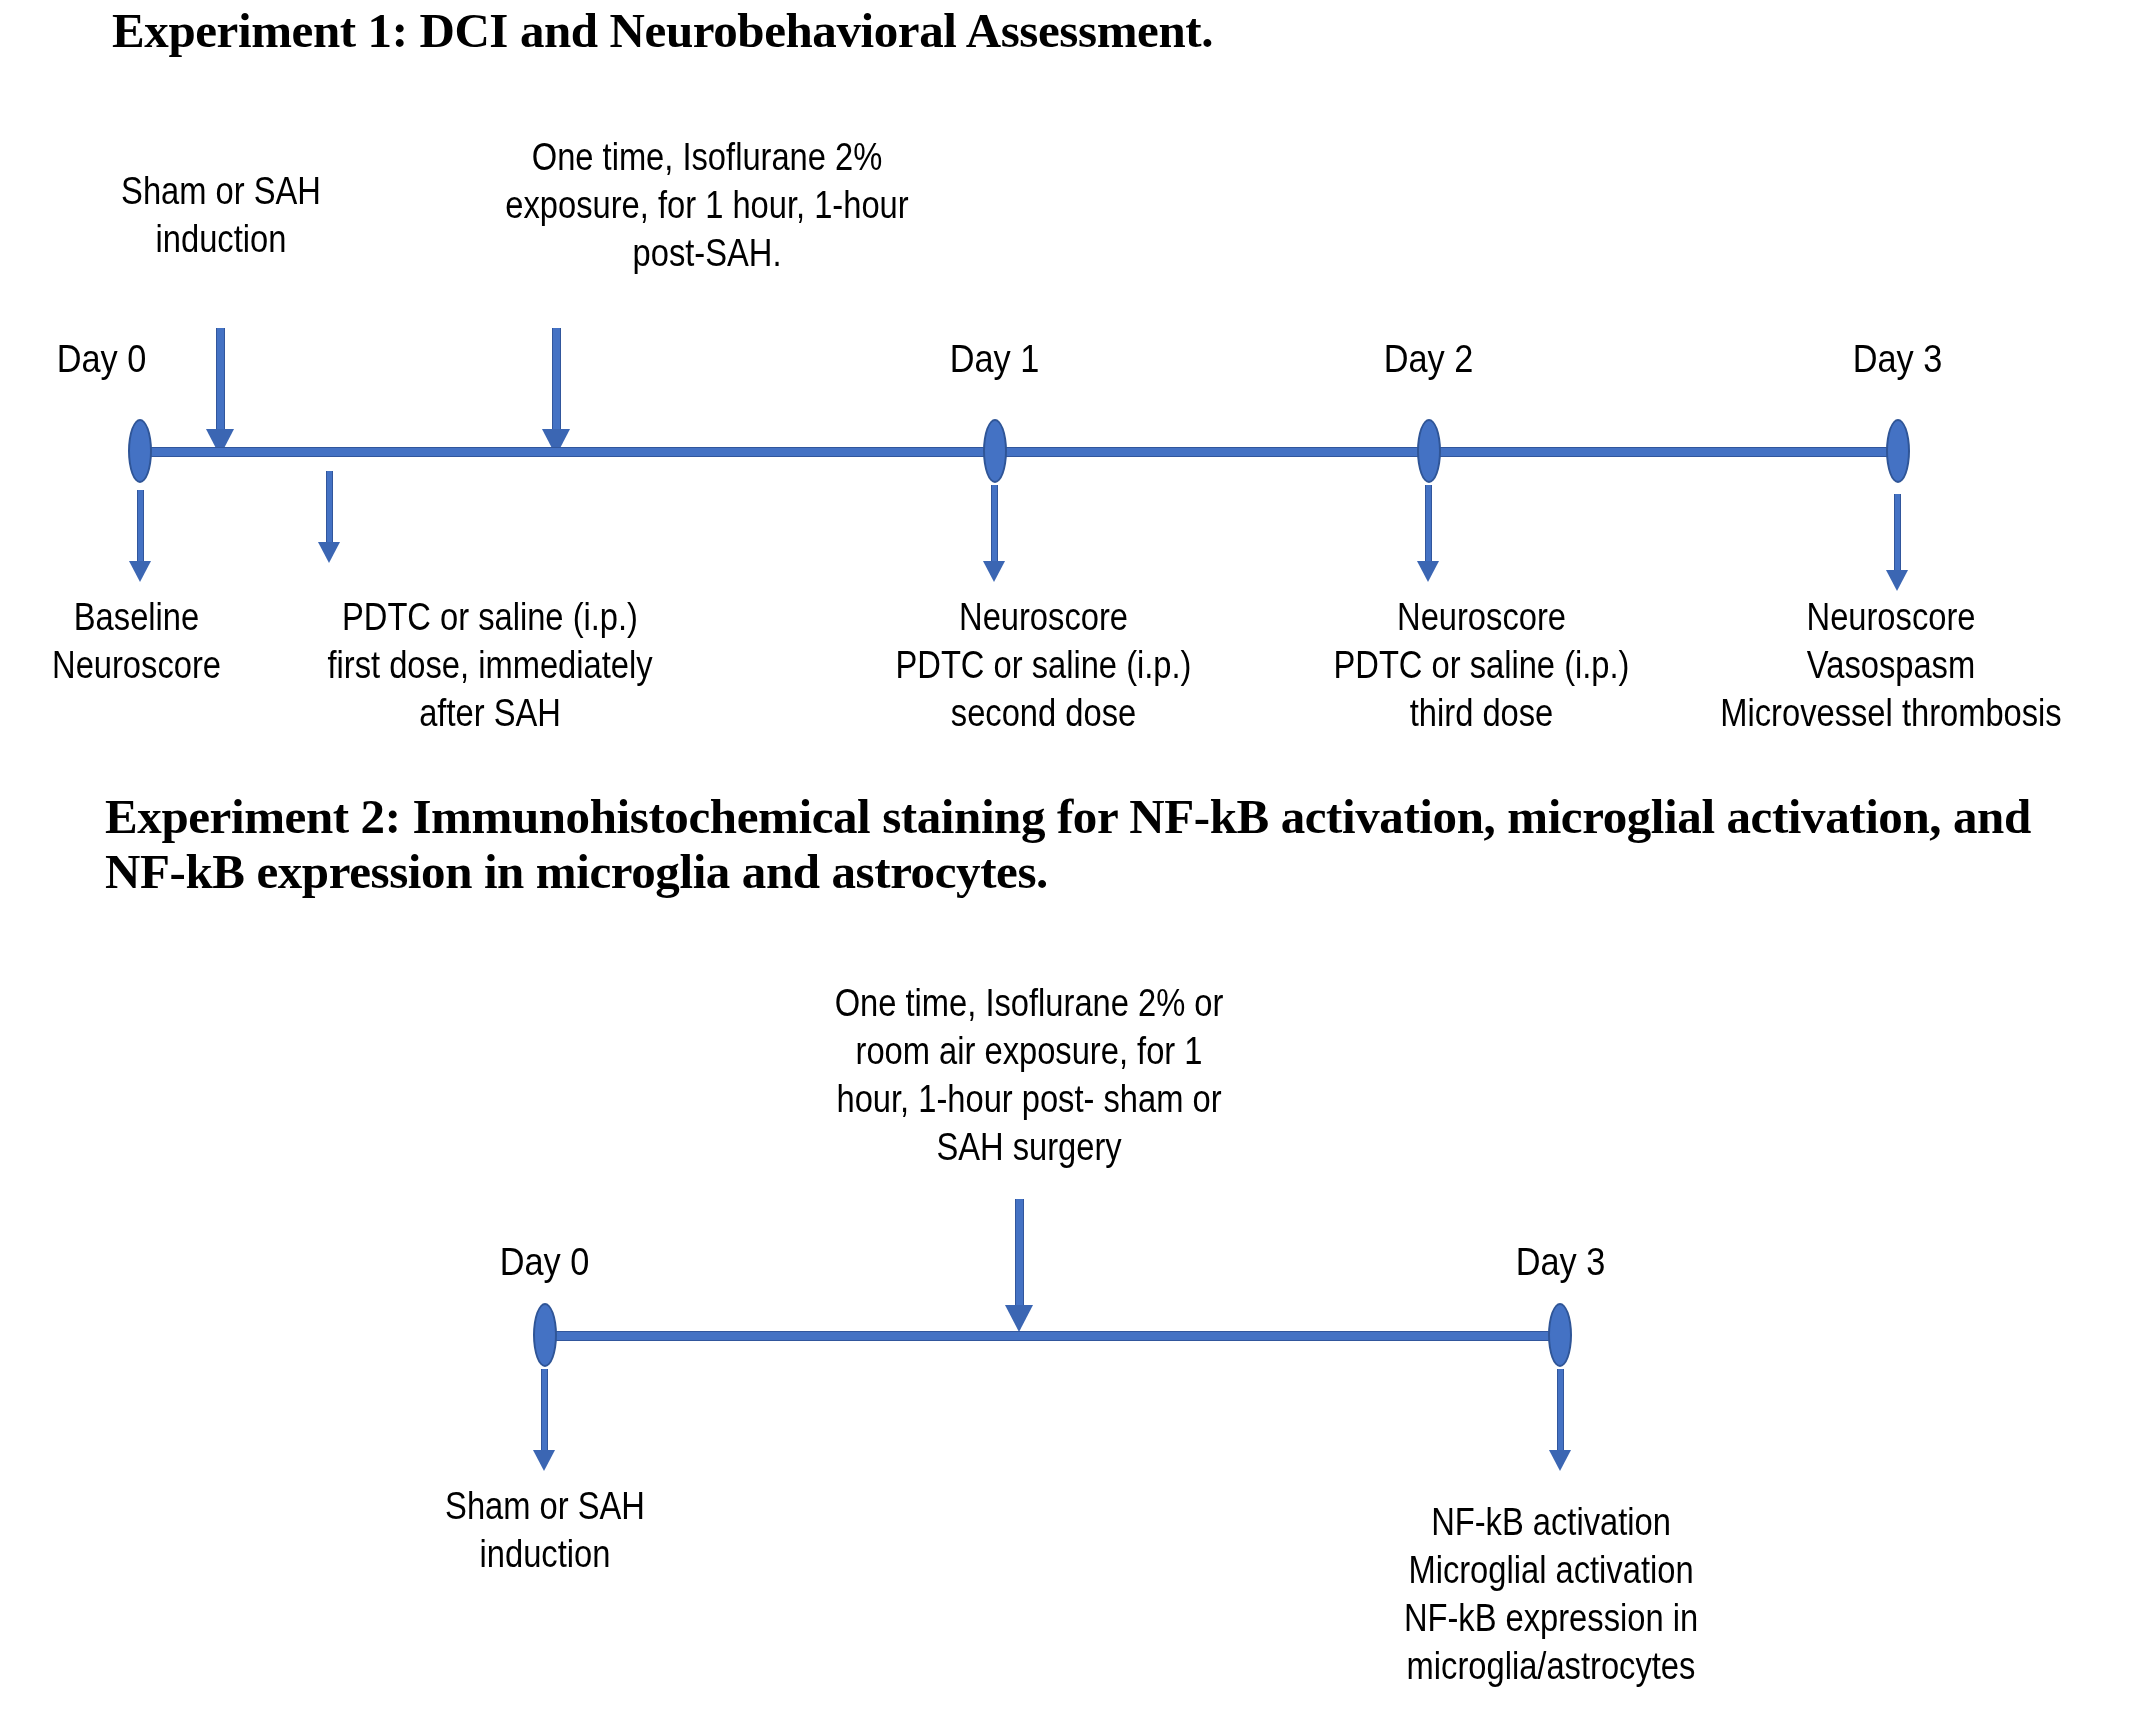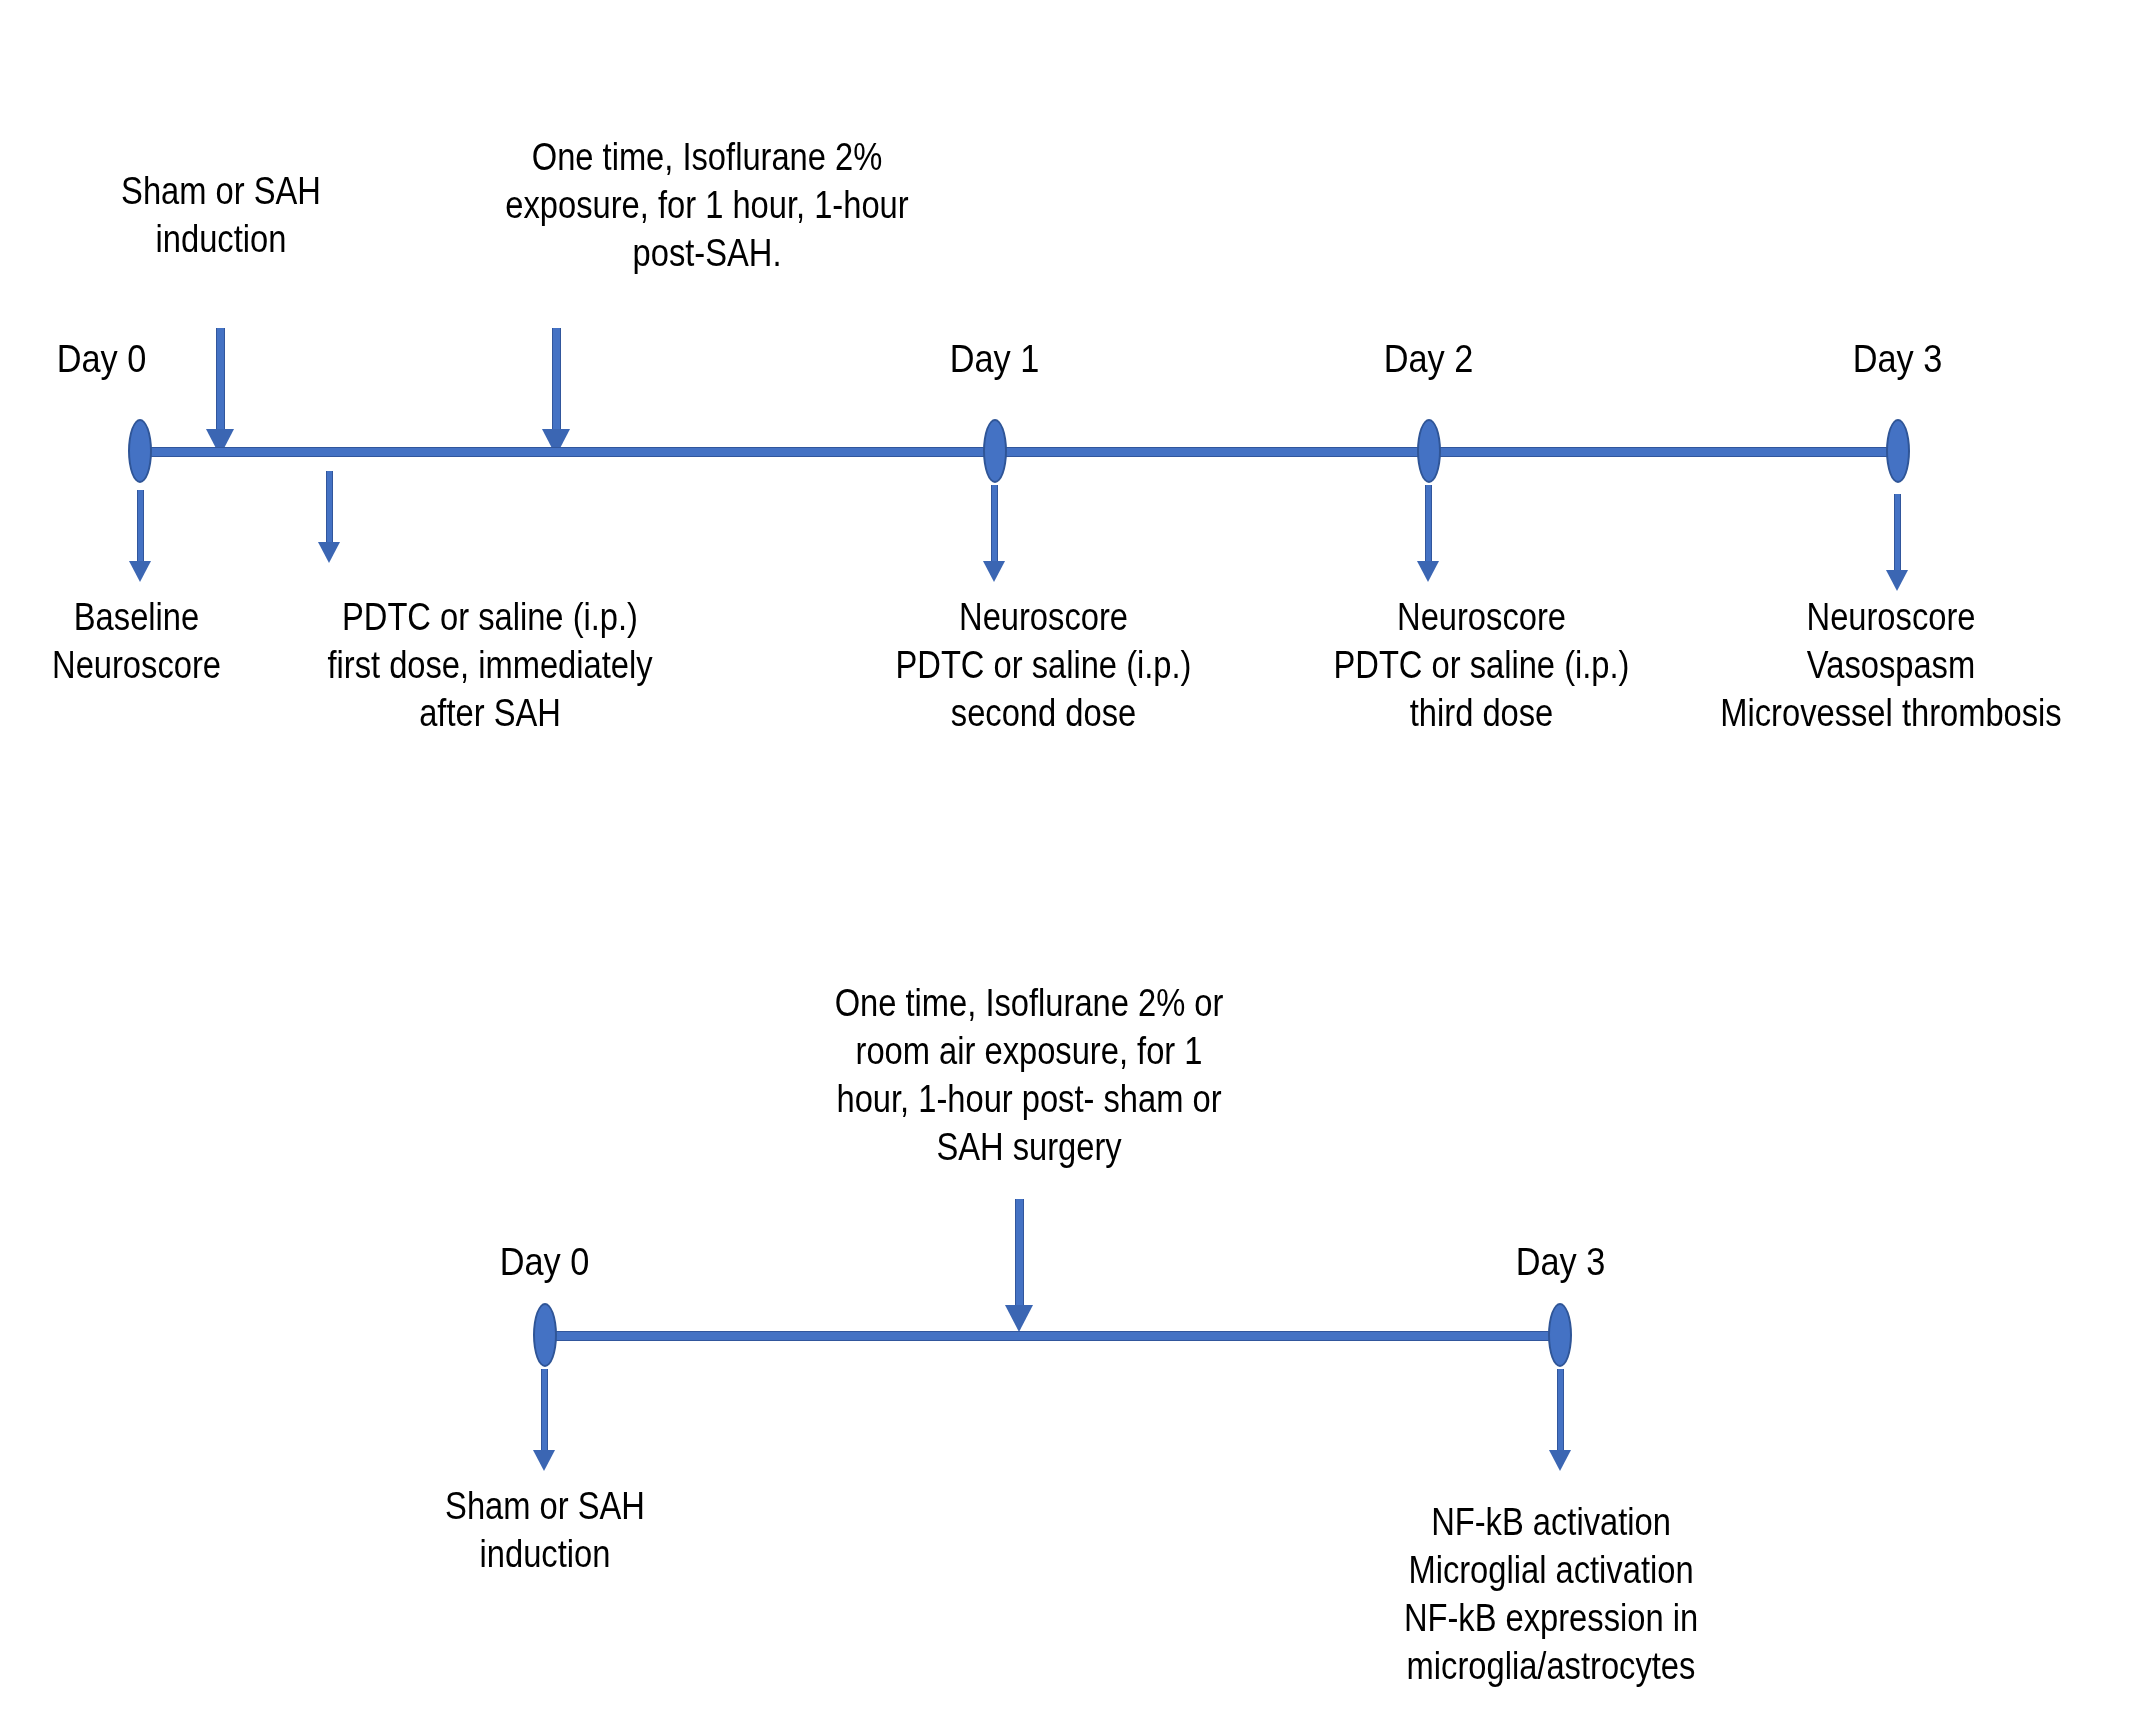--- a/index.html
+++ b/index.html
@@ -117,20 +117,21 @@
     border-left-width: 11.2px;
     border-right-width: 11.2px;
     border-top-width: 21px;
   }
 </style>
 </head>
 <body>
 
 <div id="figure">
 
+  <div id="exp1-title" class="exp-title">Experiment 1: DCI and Neurobehavioral Assessment.</div>
 
   <div class="tblock center" style="left:67px; top:168px; width:308px;">Sham or SAH
 induction</div>
 
   <div class="tblock center" style="left:399px; top:134px; width:616px;">One time, Isoflurane 2%
 exposure, for 1 hour, 1-hour
 post-SAH.</div>
 
   <div class="arrow" style="left:207px; top:328px; height:127px;">
     <div class="shaft" style="height:105px;"></div>
@@ -191,20 +192,21 @@
 second dose</div>
 
   <div class="tblock center" style="left:1226px; top:594px; width:511px;">Neuroscore
 PDTC or saline (i.p.)
 third dose</div>
 
   <div class="tblock center" style="left:1632px; top:594px; width:518px;">Neuroscore
 Vasospasm
 Microvessel thrombosis</div>
 
+  <div id="exp2-title" class="exp-title">Experiment 2: Immunohistochemical staining for NF-kB activation, microglial activation, and NF-kB expression in microglia and astrocytes.</div>
 
   <div class="tblock center" style="left:763px; top:980px; width:532px;">One time, Isoflurane 2% or
 room air exposure, for 1
 hour, 1-hour post- sham or
 SAH surgery</div>
 
   <div class="arrow" style="left:1006px; top:1199px; height:133px;">
     <div class="shaft" style="height:111px;"></div>
     <div class="head" style="top:106px;"></div>
   </div>

